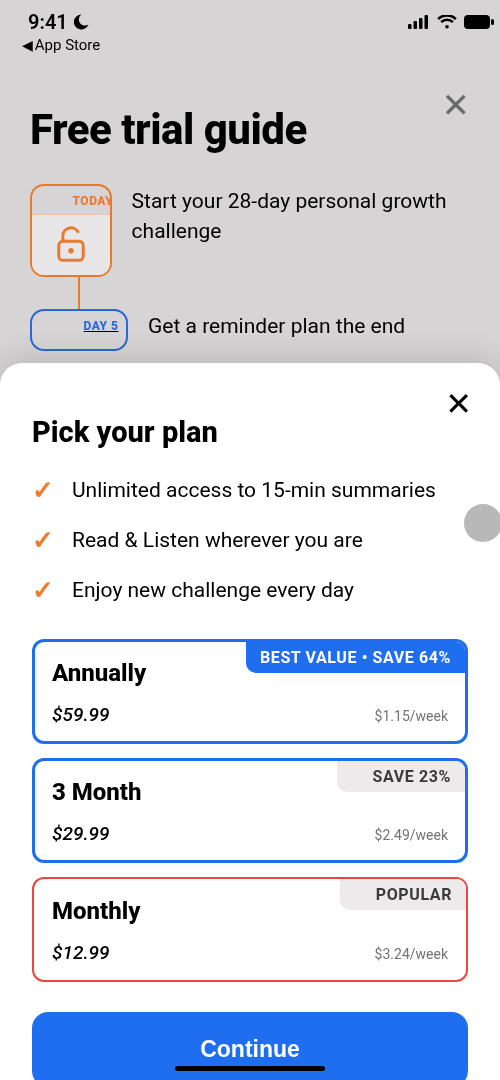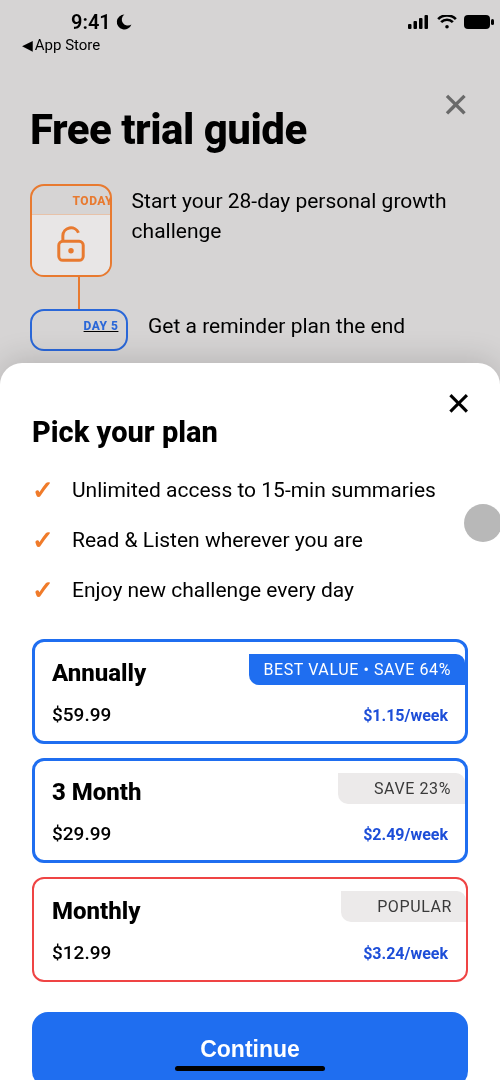--- a/index.html
+++ b/index.html
@@ -1,20 +1,20 @@
 <!DOCTYPE html>
 <html><head>
 <meta charset="utf-8">
 <style>
   * { box-sizing: border-box; margin: 0; padding: 0; }
   html, body { width: 500px; height: 1080px; font-family: -apple-system, BlinkMacSystemFont, "Segoe UI", Roboto, Helvetica, Arial, sans-serif; overflow: hidden; }
   body { background: #d6d4d4; position: relative; }
 
   
-  .status-bar { display: flex; justify-content: space-between; align-items: center; padding: 10px 6px 0 28px; font-weight: 600; font-size: 20px; margin-left: 43px; }
+  .status-bar { display: flex; justify-content: space-between; align-items: center; padding: 10px 6px 0 28px; font-weight: 600; font-size: 20px; }
   .status-left { display: flex; align-items: center; gap: 4px; }
   .status-right { display: flex; align-items: center; gap: 7px; }
   .moon { font-size: 18px; }
   .back-app { font-size: 15px; font-weight: 400; padding: 2px 0 0 22px; display:flex; align-items:center; gap:2px;}
   .back-caret { font-size:14px; }
 
   
   .bg-page { padding: 20px 30px 0 30px; }
   .bg-close { position: absolute; top: 85px; right: 30px; font-size: 34px; color: #6a6a6a; font-weight:300;}
   .bg-title { font-size: 42px; font-weight: 800; margin-top: 31px; letter-spacing: -0.5px; }
@@ -35,28 +35,28 @@
   .sheet-close { position: absolute; top: 22px; right: 28px; font-size: 32px; font-weight: 400; cursor:pointer;}
   .sheet-title { font-size: 29px; font-weight: 800; margin-top: 22px; }
 
   .benefits { margin-top: 26px; display:flex; flex-direction:column; gap:20px;}
   .benefit { display: flex; align-items: center; gap: 16px; font-size: 21px; }
   .check { color: #f07b2a; font-size: 26px; font-weight: 700; flex-shrink:0; width:24px;}
 
   .plans { margin-top: 34px; display: flex; flex-direction: column; gap: 14px; }
   .plan { border: 2px solid #ef4444; border-radius: 12px; padding: 18px 18px 16px 18px; position: relative; cursor:pointer; }
   .plan.selected { border-color: #1f6ef0; border-width: 3px; padding: 17px 17px 15px 17px;}
-  .plan-badge { position: absolute; top: 12px; right: 0; font-size: 16px; font-weight: 400; padding: 6px 14px; letter-spacing: 0.6px; border-radius: 0 9px 0 10px; }
+  .plan-badge { position: absolute; top: 0; right: 0; font-size: 16px; font-weight: 700; padding: 6px 14px; letter-spacing: 0.6px; border-radius: 0 9px 0 10px; }
   .plan-badge.blue { background: #1f6ef0; color: #fff; }
   .plan-badge.grey { background: #eceaea; color: #3a3a3a; padding-left: 36px; }
   .plan-row1 { display:flex; justify-content:space-between; align-items:baseline;}
   .plan-name { font-size: 24px; font-weight: 800; }
   .plan-row2 { display:flex; justify-content:space-between; align-items:baseline; margin-top:16px;}
-  .plan-price { font-size: 19px; font-weight: 500; }
-  .plan-weekly { font-size: 16px; color: #1d4ed8; font-weight:700;}
+  .plan-price { font-size: 19px; font-weight: 500; font-style: italic; }
+  .plan-weekly { font-size: 14px; color: #737373; font-weight:400;}
 
   .continue-btn { margin-top: 30px; background: #1f6ef0; color: #fff; border: none; border-radius: 16px; width: 100%; padding: 24px 0; font-size: 23px; font-weight: 700; cursor:pointer;}
 
   .home-indicator { position:absolute; bottom:9px; left:50%; transform:translateX(-50%); width:150px; height:5px; background:#000; border-radius:3px;}
 
   .touch-dot { position:absolute; top:504px; right:-2px; width:38px; height:38px; background:#b8b8b8; border-radius:50%;}
 
   svg { display:block; }
 </style>
 </head>

